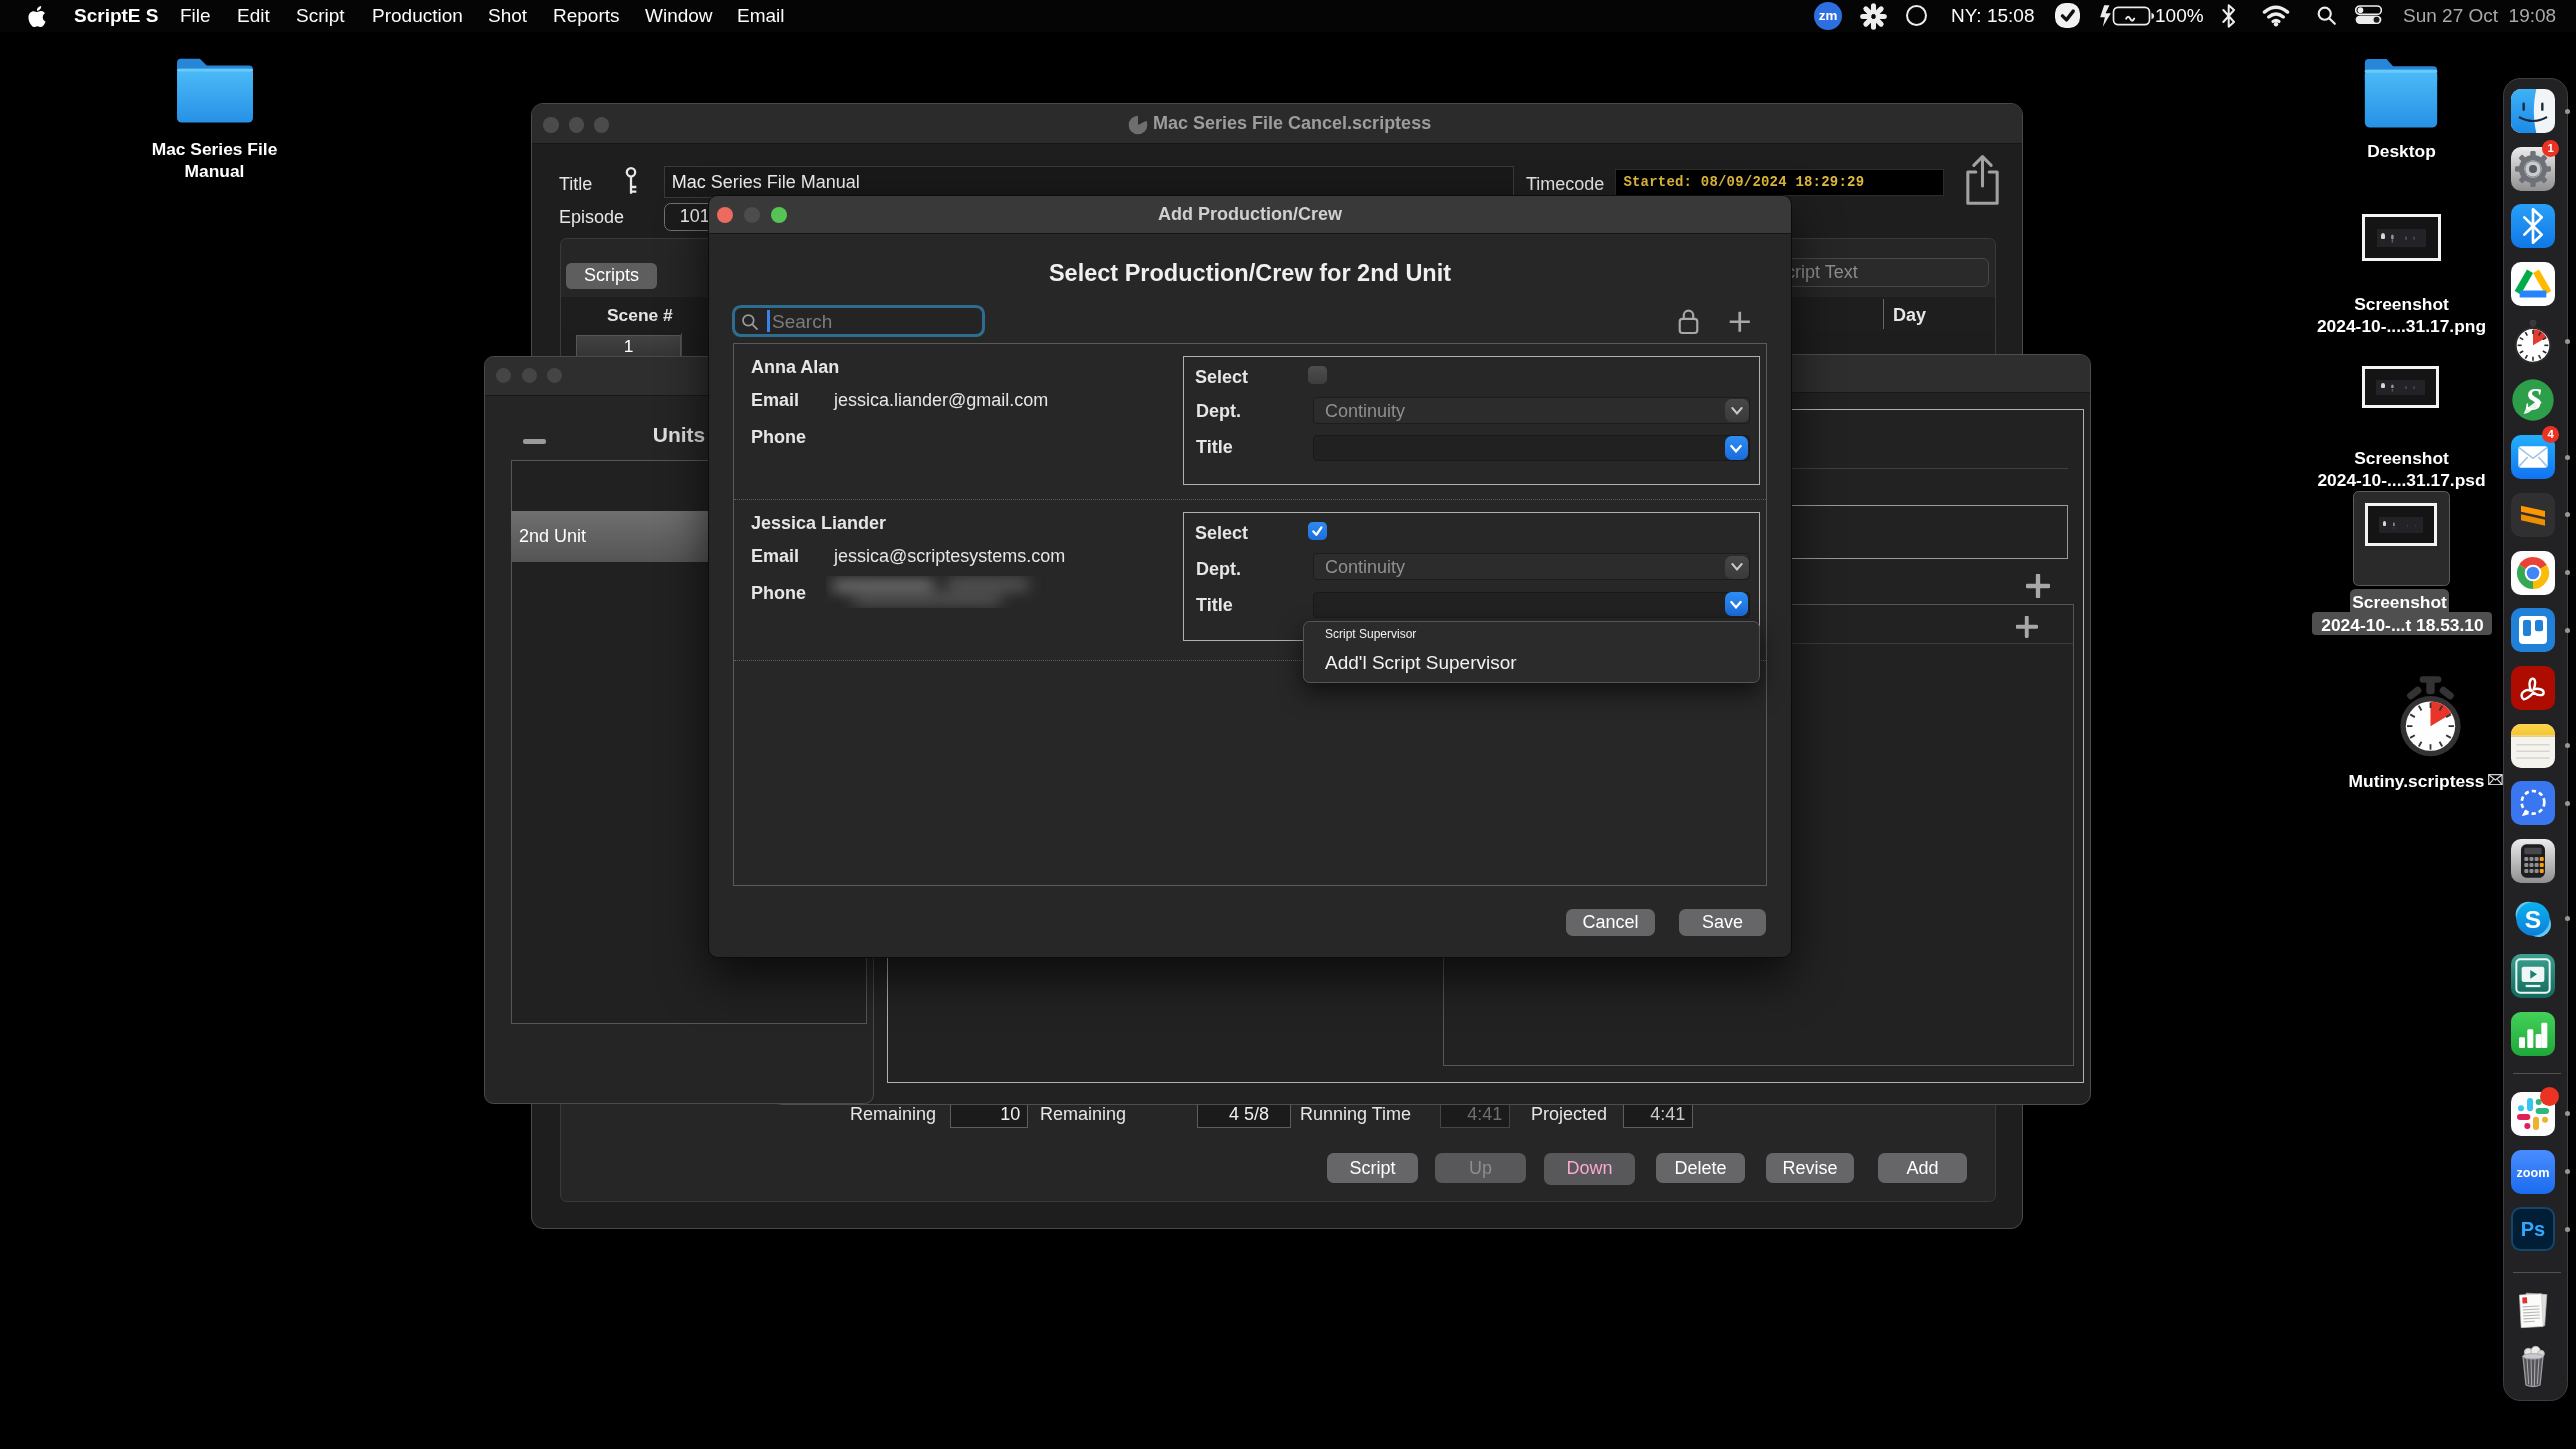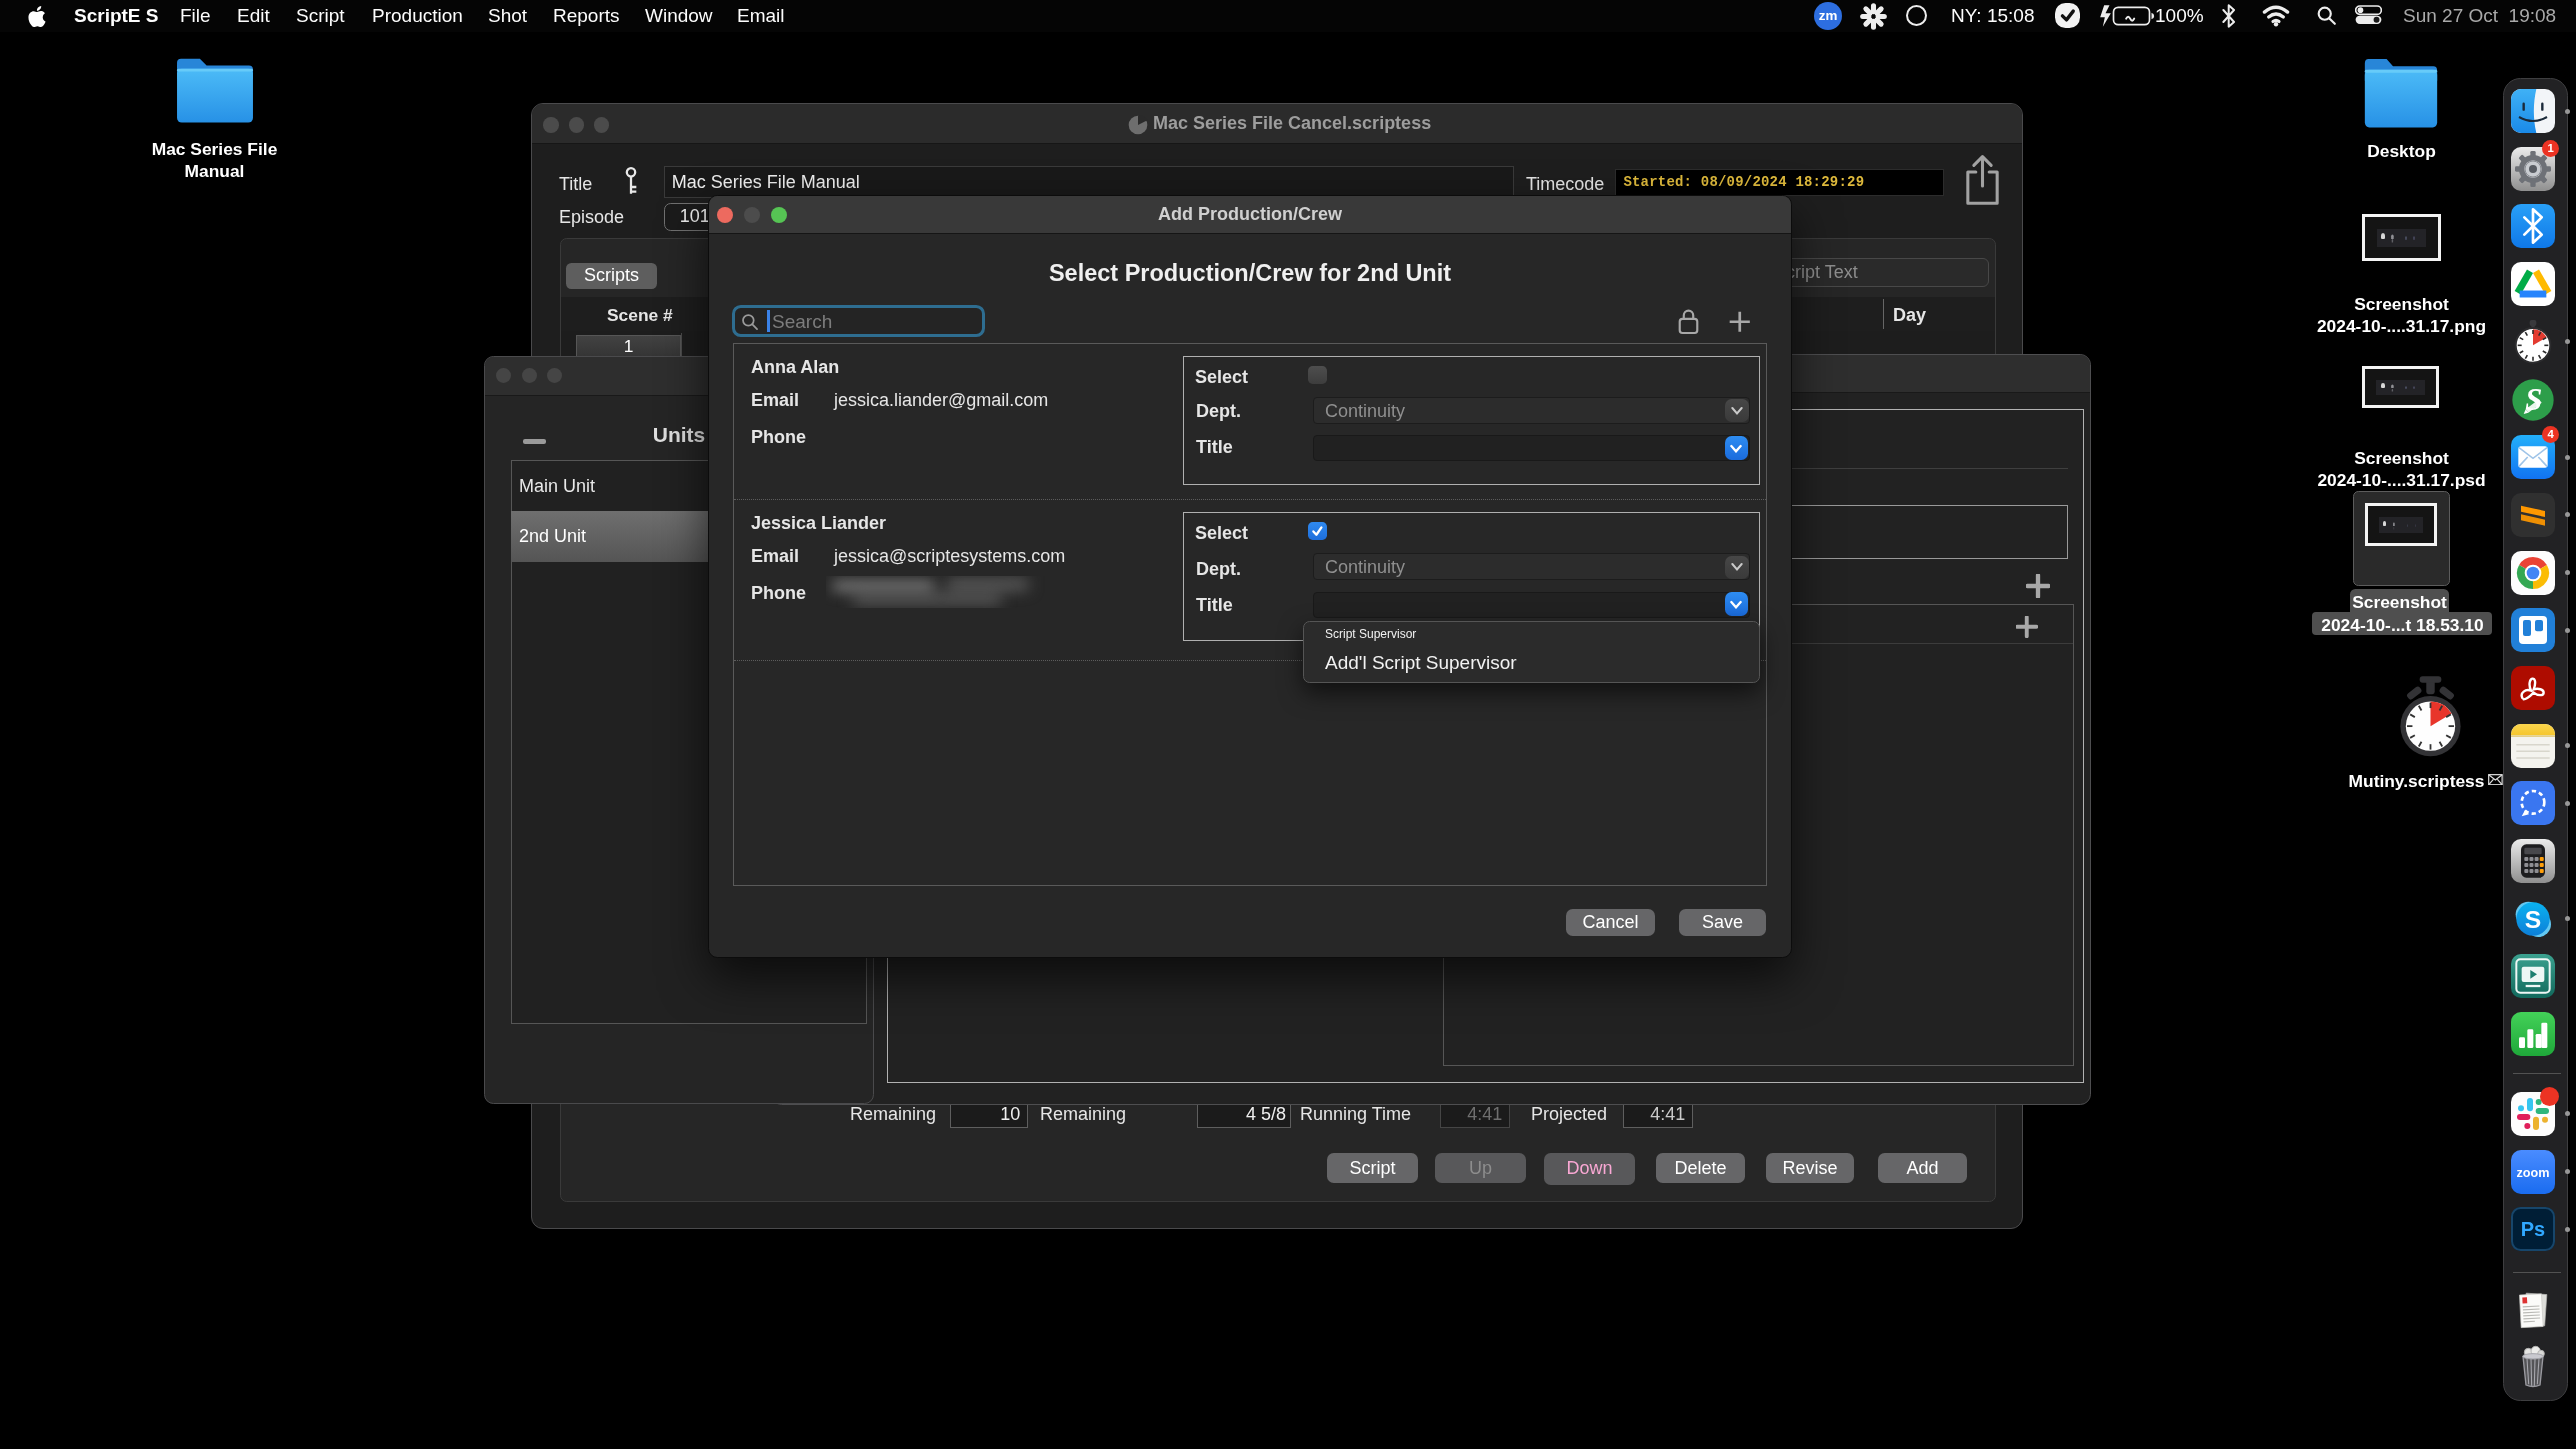--- a/index.html
+++ b/index.html
@@ -207,21 +207,21 @@
   <div class="abs" style="left:1351px;top:195px;width:0.7px;height:29.5px;background:#666"></div>
   <div class="lbl b" style="left:1361px;top:201px">Day</div>
 
   <div class="abs" style="left:1187px;top:154px;width:270px;height:29px;background:#2a2a2a;border:0.7px solid #484848;border-radius:6px;color:#8d8d8d;font-size:18px;line-height:27.5px;padding-left:54px">Script Text</div>
 
   <div class="abs" style="left:44px;top:231px;width:105px;height:21.5px;background:linear-gradient(#424242,#353535);border:0.7px solid #565656;color:#fff;font-size:17.4px;text-align:center;line-height:20px">1</div>
 
   <div class="lbl" style="left:318px;top:1000px">Remaining</div>
   <div class="field" style="left:418px;top:998px;width:78px;height:25.5px;line-height:23px;text-align:right;padding-right:6.7px">10</div>
   <div class="lbl" style="left:508px;top:1000px">Remaining</div>
-  <div class="field" style="left:665px;top:998px;width:94px;height:25.5px;line-height:23px;text-align:right;padding-right:4px">4 5/8</div>
+  <div class="field" style="left:665px;top:998px;width:94px;height:25.5px;line-height:23px;text-align:right;padding-right:21px">4 5/8</div>
   <div class="lbl" style="left:768px;top:1000px">Running Time</div>
   <div class="field" style="left:908px;top:998px;width:70px;height:25.5px;line-height:23px;text-align:right;padding-right:6.7px;border-color:#454545;color:#6f6f6f">4:41</div>
   <div class="lbl" style="left:999px;top:1000px">Projected</div>
   <div class="field" style="left:1091px;top:998px;width:70px;height:25.5px;line-height:23px;text-align:right;padding-right:6.7px;color:#c9c9c9">4:41</div>
   <div class="btn" style="left:795px;top:1049px;width:91px;height:30px;line-height:30px">Script</div>
   <div class="btn" style="left:903px;top:1049px;width:91px;height:30px;line-height:30px;background:#58585a;color:#8d8d8d">Up</div>
   <div class="btn" style="left:1012px;top:1049px;width:91px;height:32px;line-height:30px;background:#58585a;color:#f9a8d4">Down</div>
   <div class="btn" style="left:1124px;top:1049px;width:89px;height:30px;line-height:30px">Delete</div>
   <div class="btn" style="left:1234px;top:1049px;width:88px;height:30px;line-height:30px">Revise</div>
   <div class="btn" style="left:1346px;top:1049px;width:89px;height:30px;line-height:30px">Add</div>
@@ -246,21 +246,20 @@
 </div>
 <div id="win-units" class="win" style="left:484px;top:356px;width:390px;height:748px;background:#252525;border:0.7px solid #4a4a4c;border-radius:9.4px;overflow:hidden">
   <div class="abs" style="left:0;top:0;width:100%;height:39px;background:#2e2e2e;border-bottom:0.7px solid #191919"></div>
   <div class="tl" style="left:11.4px;top:11.4px;width:14.8px;height:14.8px;background:#454545"></div>
   <div class="tl" style="left:37px;top:11.4px;width:14.8px;height:14.8px;background:#454545"></div>
   <div class="tl" style="left:62px;top:11.4px;width:14.8px;height:14.8px;background:#454545"></div>
   <div class="abs" style="left:38px;top:82px;width:23px;height:4.7px;background:#9a9a9a;border-radius:2px"></div>
   <div class="abs" style="left:0;top:66px;width:100%;text-align:center;font-size:21px;font-weight:bold;color:#dfdfdf">Units</div>
 
   <div class="abs" style="left:25.5px;top:103px;width:356px;height:564px;background:#212121;border:0.7px solid #565656"></div>
-  <div class="abs" style="left:26px;top:104px;width:354px;height:50px;color:#e8e8e8;font-size:18px;line-height:50px;padding-left:8px">Main Unit</div>
   <div class="abs" style="left:26px;top:154px;width:354px;height:0.7px;background:#3a3a3a"></div>
   <div class="abs" style="left:26px;top:154px;width:354px;height:51px;background:linear-gradient(#6f6f6f,#555);color:#fff;font-size:18px;line-height:51px;padding-left:8px">2nd Unit</div>
 </div>
 <div id="dialog" class="win" style="left:708px;top:195px;width:1084px;height:763px;background:#272727;border:0.7px solid #0c0c0c;border-radius:9.4px;overflow:hidden;box-shadow:0 20px 47px rgba(0,0,0,.65)">
   <div class="abs" style="left:0;top:0;width:100%;height:38px;background:#393939;border-bottom:0.7px solid #151515"></div>
   <div class="tl" style="left:8px;top:10.7px;width:16px;height:16px;background:#ed6a5f"></div>
   <div class="tl" style="left:35px;top:10.7px;width:16px;height:16px;background:#4c4c4c"></div>
   <div class="tl" style="left:62px;top:10.7px;width:16px;height:16px;background:#56c454"></div>
   <div class="abs" style="left:0;top:8px;width:100%;text-align:center;font-size:18px;font-weight:bold;color:#d0d0d0">Add Production/Crew</div>
   <div class="abs" style="left:0;top:64px;width:100%;text-align:center;font-size:23.5px;font-weight:bold;color:#f0f0f0">Select Production/Crew for 2nd Unit</div>

